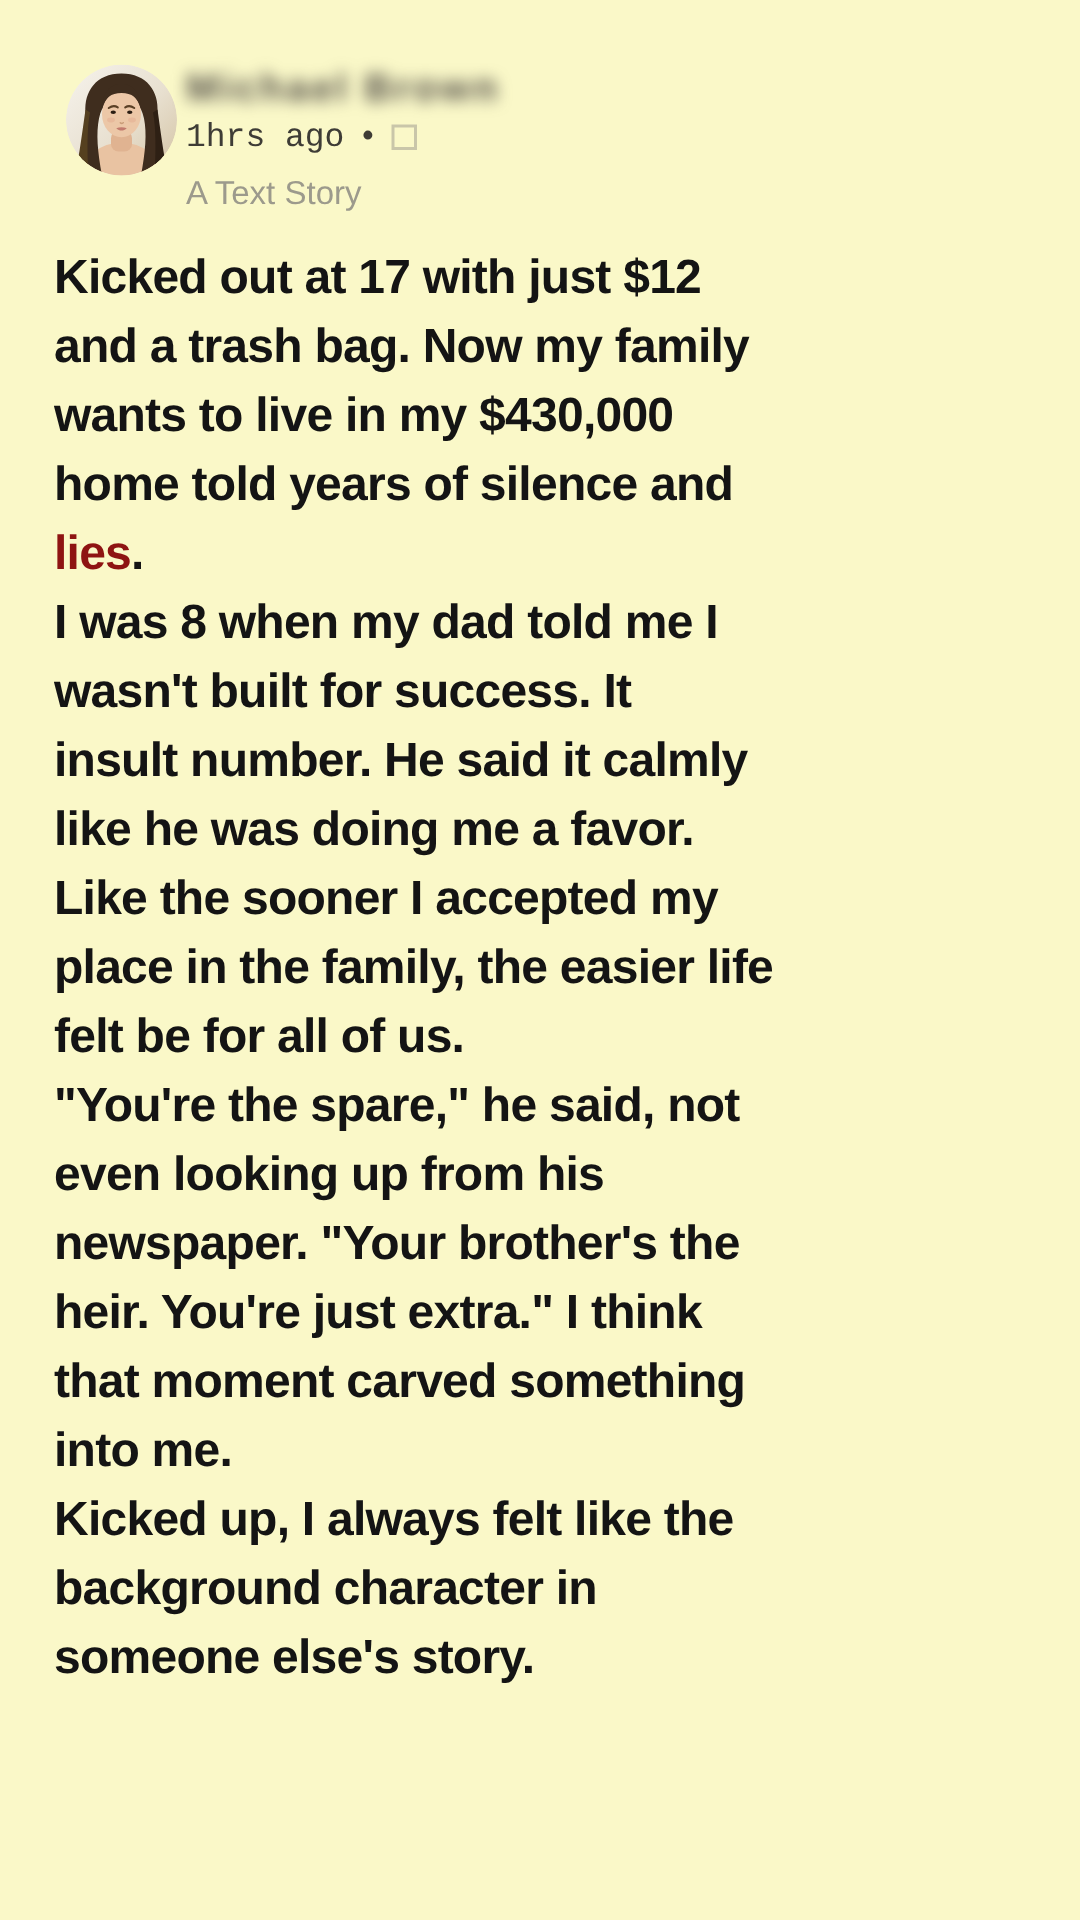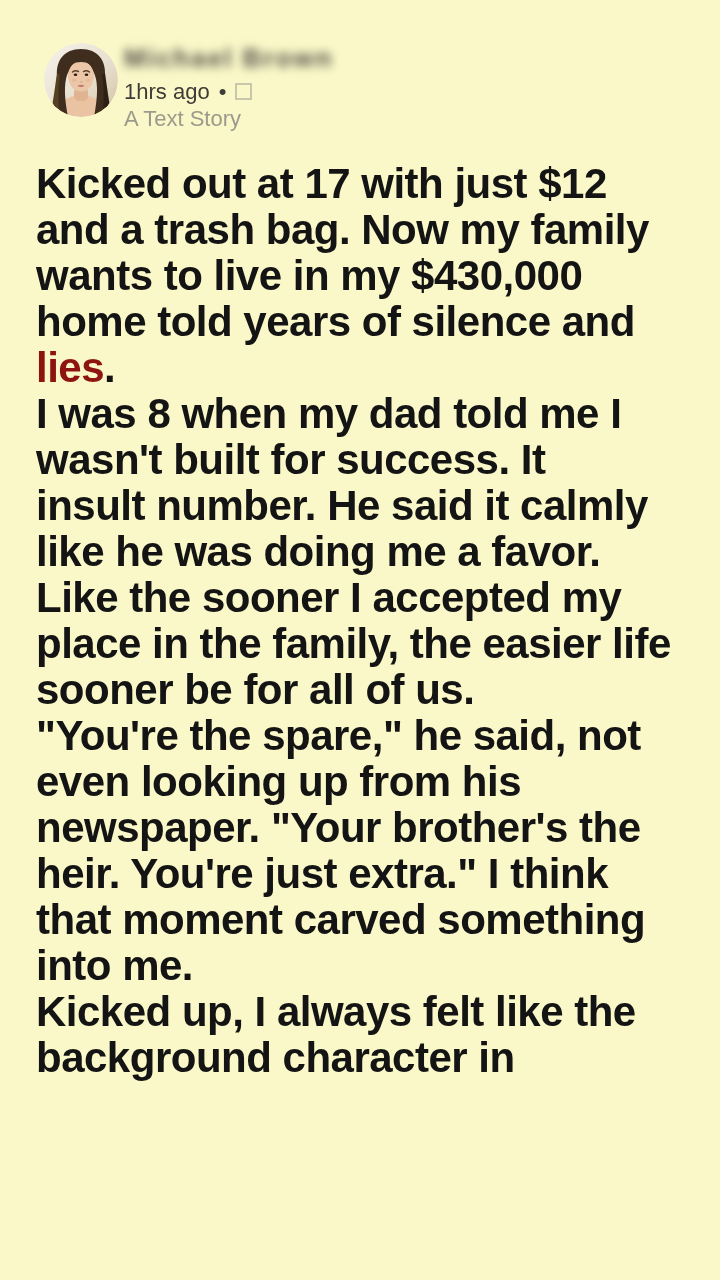--- a/index.html
+++ b/index.html
@@ -44,47 +44,48 @@
   }
   .meta-line {
     margin-top: 7px;
     display: flex;
     align-items: center;
     gap: 9px;
     font-size: 22px;
     line-height: 26px;
     color: var(--ts, #3e3c36);
     white-space: nowrap;
+    font-family: Liberation Mono, monospace;
   }
   .meta-line .dot { font-size: 22px; }
   .glyph-box {
     width: 13px;
     height: 13px;
     border: 2px solid var(--boxb, #c9c6a9);
     display: inline-block;
     margin-top: -2px;
   }
   .subtitle {
-    margin-top: 2px;
+    margin-top: 12px;
     font-size: 22px;
     line-height: 24px;
     color: var(--sub, #9c9a8c);
     white-space: nowrap;
   }
 
   
   .story {
     position: absolute;
     left: 36px;
     top: 161px;
     width: 684px;
   }
   .story-line {
     font-weight: bold;
-    font-size: 42px;
+    font-size: 32px;
     line-height: 46px;
     color: var(--body, #141414);
     white-space: nowrap;
     letter-spacing: -0.5px;
   }
   .story-line .hl { color: var(--hl, #8e1412); text-align: center; }
 </style>
 </head>
 <body>
 
@@ -151,24 +152,25 @@
       <div class="story-line"><span>and a trash bag. Now my family</span></div>
       <div class="story-line"><span>wants to live in my $430,000</span></div>
       <div class="story-line"><span>home told years of silence and</span></div>
       <div class="story-line"><span class="hl">lies</span><span>.</span></div>
       <div class="story-line"><span>I was 8 when my dad told me I</span></div>
       <div class="story-line"><span>wasn't built for success. It</span></div>
       <div class="story-line"><span>insult number. He said it calmly</span></div>
       <div class="story-line"><span>like he was doing me a favor.</span></div>
       <div class="story-line"><span>Like the sooner I accepted my</span></div>
       <div class="story-line"><span>place in the family, the easier life</span></div>
-      <div class="story-line"><span>sooner be for all of us.</span></div>
+      <div class="story-line"><span>felt be for all of us.</span></div>
       <div class="story-line"><span>"You're the spare," he said, not</span></div>
       <div class="story-line"><span>even looking up from his</span></div>
       <div class="story-line"><span>newspaper. "Your brother's the</span></div>
       <div class="story-line"><span>heir. You're just extra." I think</span></div>
       <div class="story-line"><span>that moment carved something</span></div>
       <div class="story-line"><span>into me.</span></div>
       <div class="story-line"><span>Kicked up, I always felt like the</span></div>
       <div class="story-line"><span>background character in</span></div>
+      <div class="story-line"><span>someone else's story.</span></div>
     </main>
 
 </div>
 
 </body></html>

